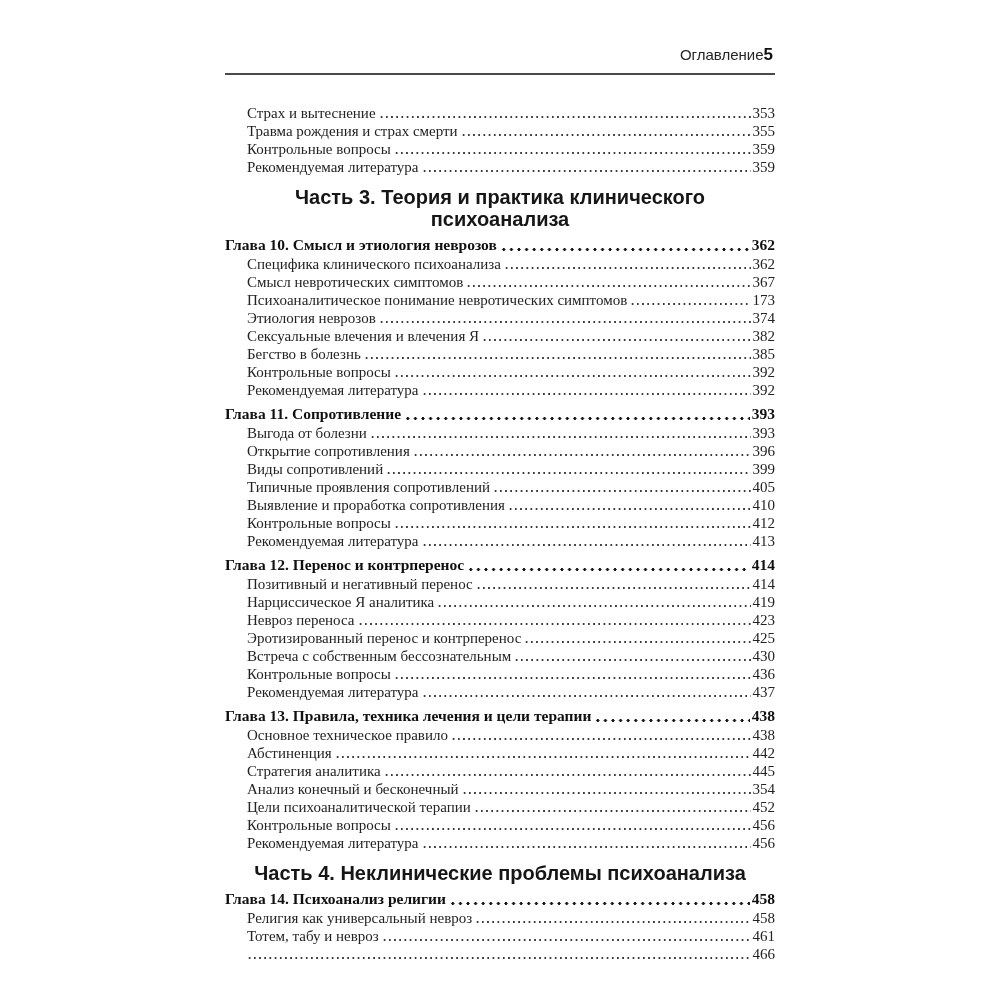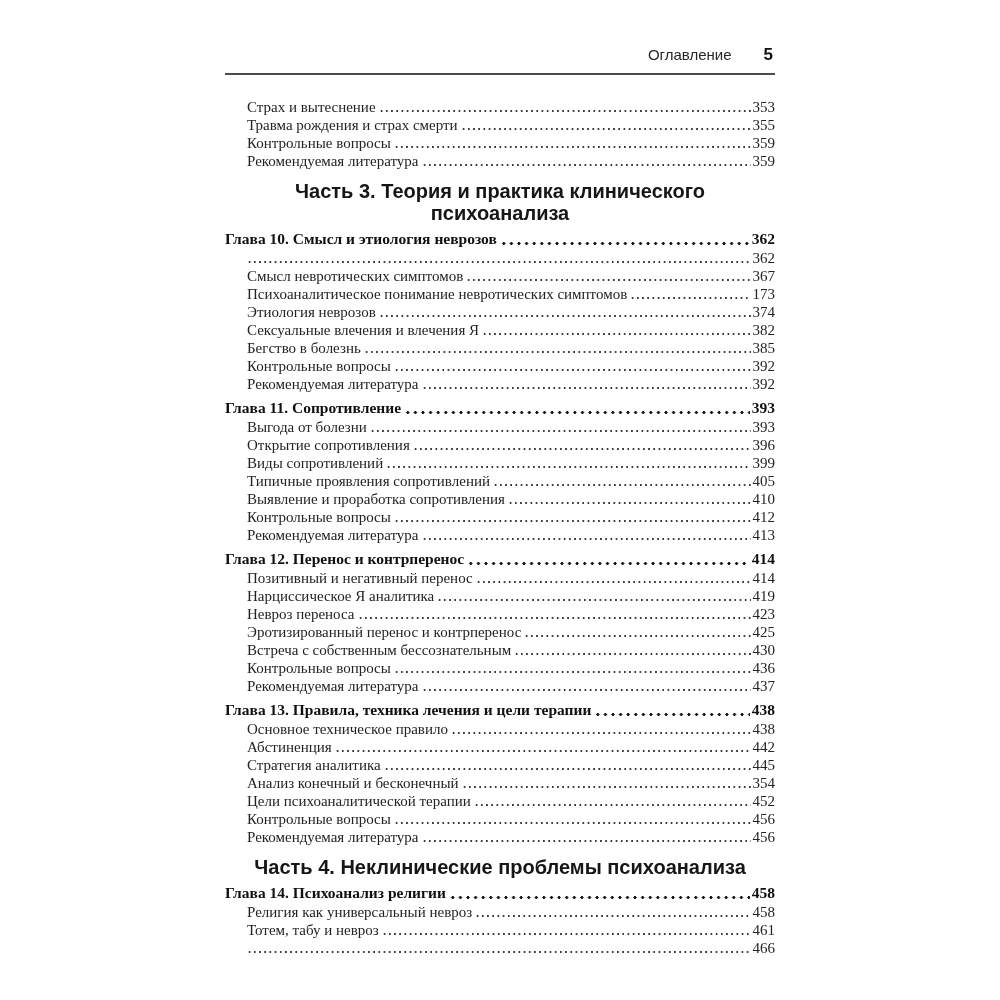--- a/index.html
+++ b/index.html
@@ -14,30 +14,29 @@
     width: 1000px; height: 1000px;
     background: #ffffff;
     padding: 0 225px;
   }
   
   .running-head {
     margin-top: 45px;
     display: flex;
     justify-content: flex-end;
     align-items: baseline;
-    gap: 32px;
     padding-bottom: 8px;
     padding-right: 2px;
     border-bottom: 2px solid #4a4a4a;
     font-family: "Liberation Sans", "DejaVu Sans", sans-serif;
   }
   .running-head .head-title { font-size: 15px; color: #262626; }
   .running-head .head-pagenum { font-size: 17px; font-weight: bold; color: #111; }
   
-  .toc { margin-top: 23px; }
+  .toc { margin-top: 29px; }
   .row {
     display: flex;
     align-items: baseline;
     line-height: 18px;
     font-size: 15px;
     white-space: nowrap;
   }
   .row .t { flex: 0 0 auto; padding-right: 3px; }
   .row .p { flex: 0 0 auto; padding-left: 2px; text-align: right; }
   .leader {
@@ -102,20 +101,21 @@
         <span class="leader"></span>
         <span class="p">359</span>
       </div>
       <div class="part-heading">Часть 3. Теория и практика клинического психоанализа</div>
       <div class="row chapter-row">
         <span class="t">Глава 10. Смысл и этиология неврозов </span>
         <span class="leader"></span>
         <span class="p">362</span>
       </div>
       <div class="row sub-row">
+        <span class="t">Специфика клинического психоанализа</span>
         <span class="leader"></span>
         <span class="p">362</span>
       </div>
       <div class="row sub-row">
         <span class="t">Смысл невротических симптомов</span>
         <span class="leader"></span>
         <span class="p">367</span>
       </div>
       <div class="row sub-row">
         <span class="t">Психоаналитическое понимание невротических симптомов</span>

